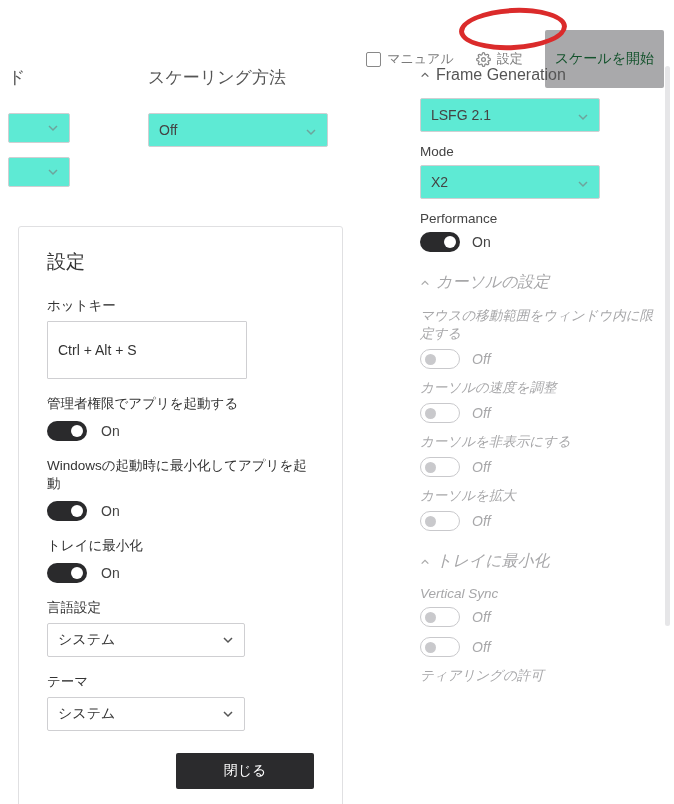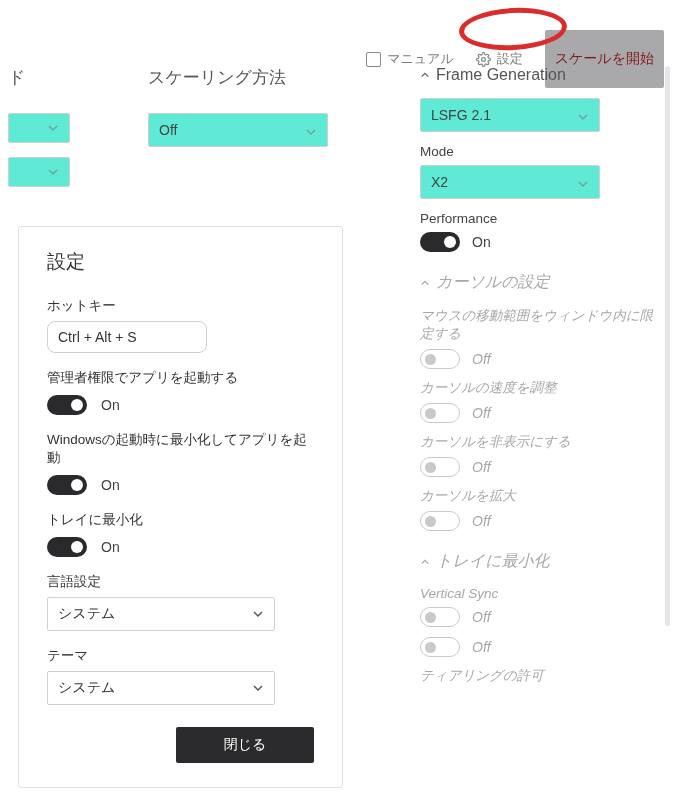--- a/index.html
+++ b/index.html
@@ -4,21 +4,21 @@
   <style>
     * { box-sizing: border-box; margin: 0; padding: 0; font-family: "Segoe UI", "Yu Gothic UI", Meiryo, sans-serif; }
     body { width: 674px; height: 804px; background: #ffffff; position: relative; overflow: hidden; color: #333; }
 
     
     .topbar { position: absolute; top: 30px; right: 10px; display: flex; align-items: center; gap: 14px; }
     .manual-wrap { display: flex; align-items: center; gap: 6px; color: #7a7a7a; font-size: 13px; }
     .chk { width: 15px; height: 15px; border: 1.5px solid #888; border-radius: 2px; display: inline-block; }
     .settings-wrap { display: flex; align-items: center; gap: 6px; color: #7a7a7a; font-size: 13px; padding: 2px 8px; cursor: pointer; }
     .gear { width: 15px; height: 15px; display: inline-flex; }
-    .start-btn { background: #a9a9ab; color: #7f1d1d; border: none; padding: 20px 10px; font-size: 14px; border-radius: 2px; cursor: pointer; }
+    .start-btn { background: #a9a9ab; color: #14532d; border: none; padding: 20px 10px; font-size: 14px; border-radius: 2px; cursor: pointer; }
     .red-oval { position: absolute; border: 5px solid #db2b2b; border-radius: 50%; width: 108px; height: 42px; top: 8px; right: 107px; pointer-events: none; transform: rotate(-3deg); }
 
     
     .cols { position: absolute; top: 66px; left: 0; right: 0; display: flex; gap: 0; padding: 0 8px; }
     .col { flex: 0 0 auto; }
     .col1 { width: 80px; }
     .col2 { width: 270px; margin-left: 60px; }
     .col3 { width: 240px; margin-left: 0px; position: absolute; left: 420px; }
 
     .col-title { color: #555; font-size: 17px; font-weight: 400; margin-bottom: 24px; }
@@ -46,23 +46,23 @@
     .toggle-label { font-size: 14px; color: #444; }
     .muted .toggle-label { color: #a7a7a9; }
 
     .subsection { margin-top: 20px; font-style: italic; }
     .section-title { font-size: 16px; color: #555; display: flex; align-items: center; gap: 6px; margin-bottom: 14px; }
 
     
     .dialog { position: absolute; top: 226px; left: 18px; width: 325px; border: 1px solid #e0e0e2; background: #fff; border-radius: 3px; padding: 22px 28px 24px 28px; }
     .dialog-title { font-size: 19px; color: #333; margin-bottom: 22px; }
     .dlg-label { font-size: 13.5px; color: #333; margin-bottom: 6px; margin-top: 16px; }
-    .dlg-input { width: 160px; border: 1px solid #cfcfd2; padding: 7px 10px; font-size: 14px; border-radius: 8px; color: #333; }
+    .dlg-input { width: 200px; border: 1px solid #cfcfd2; padding: 20px 10px; font-size: 14px; border-radius: 1px; color: #333; }
     .dlg-toggle-row { display: flex; align-items: center; gap: 14px; margin-top: 8px; }
-    .dlg-sel { width: 228px; border: 1px solid #cfcfd2; padding: 7px 10px; font-size: 14px; border-radius: 2px; color: #333; display: flex; align-items: center; justify-content: space-between; cursor: pointer; margin-top: 2px; }
+    .dlg-sel { width: 198px; border: 1px solid #cfcfd2; padding: 7px 10px; font-size: 14px; border-radius: 2px; color: #333; display: flex; align-items: center; justify-content: space-between; cursor: pointer; margin-top: 2px; }
     .close-btn { display: block; margin-left: auto; margin-top: 22px; width: 138px; background: #2b2b2d; color: #fff; border: none; padding: 9px 8px; font-size: 14px; cursor: pointer; border-radius: 2px; }
 
     .rsidebar { position: absolute; top: 66px; right: 4px; width: 5px; height: 560px; background: #e6e6e8; border-radius: 3px; }
 
     svg.caret { width: 12px; height: 12px; }
   </style>
 </head>
 <body>
 
 <div class="topbar">

